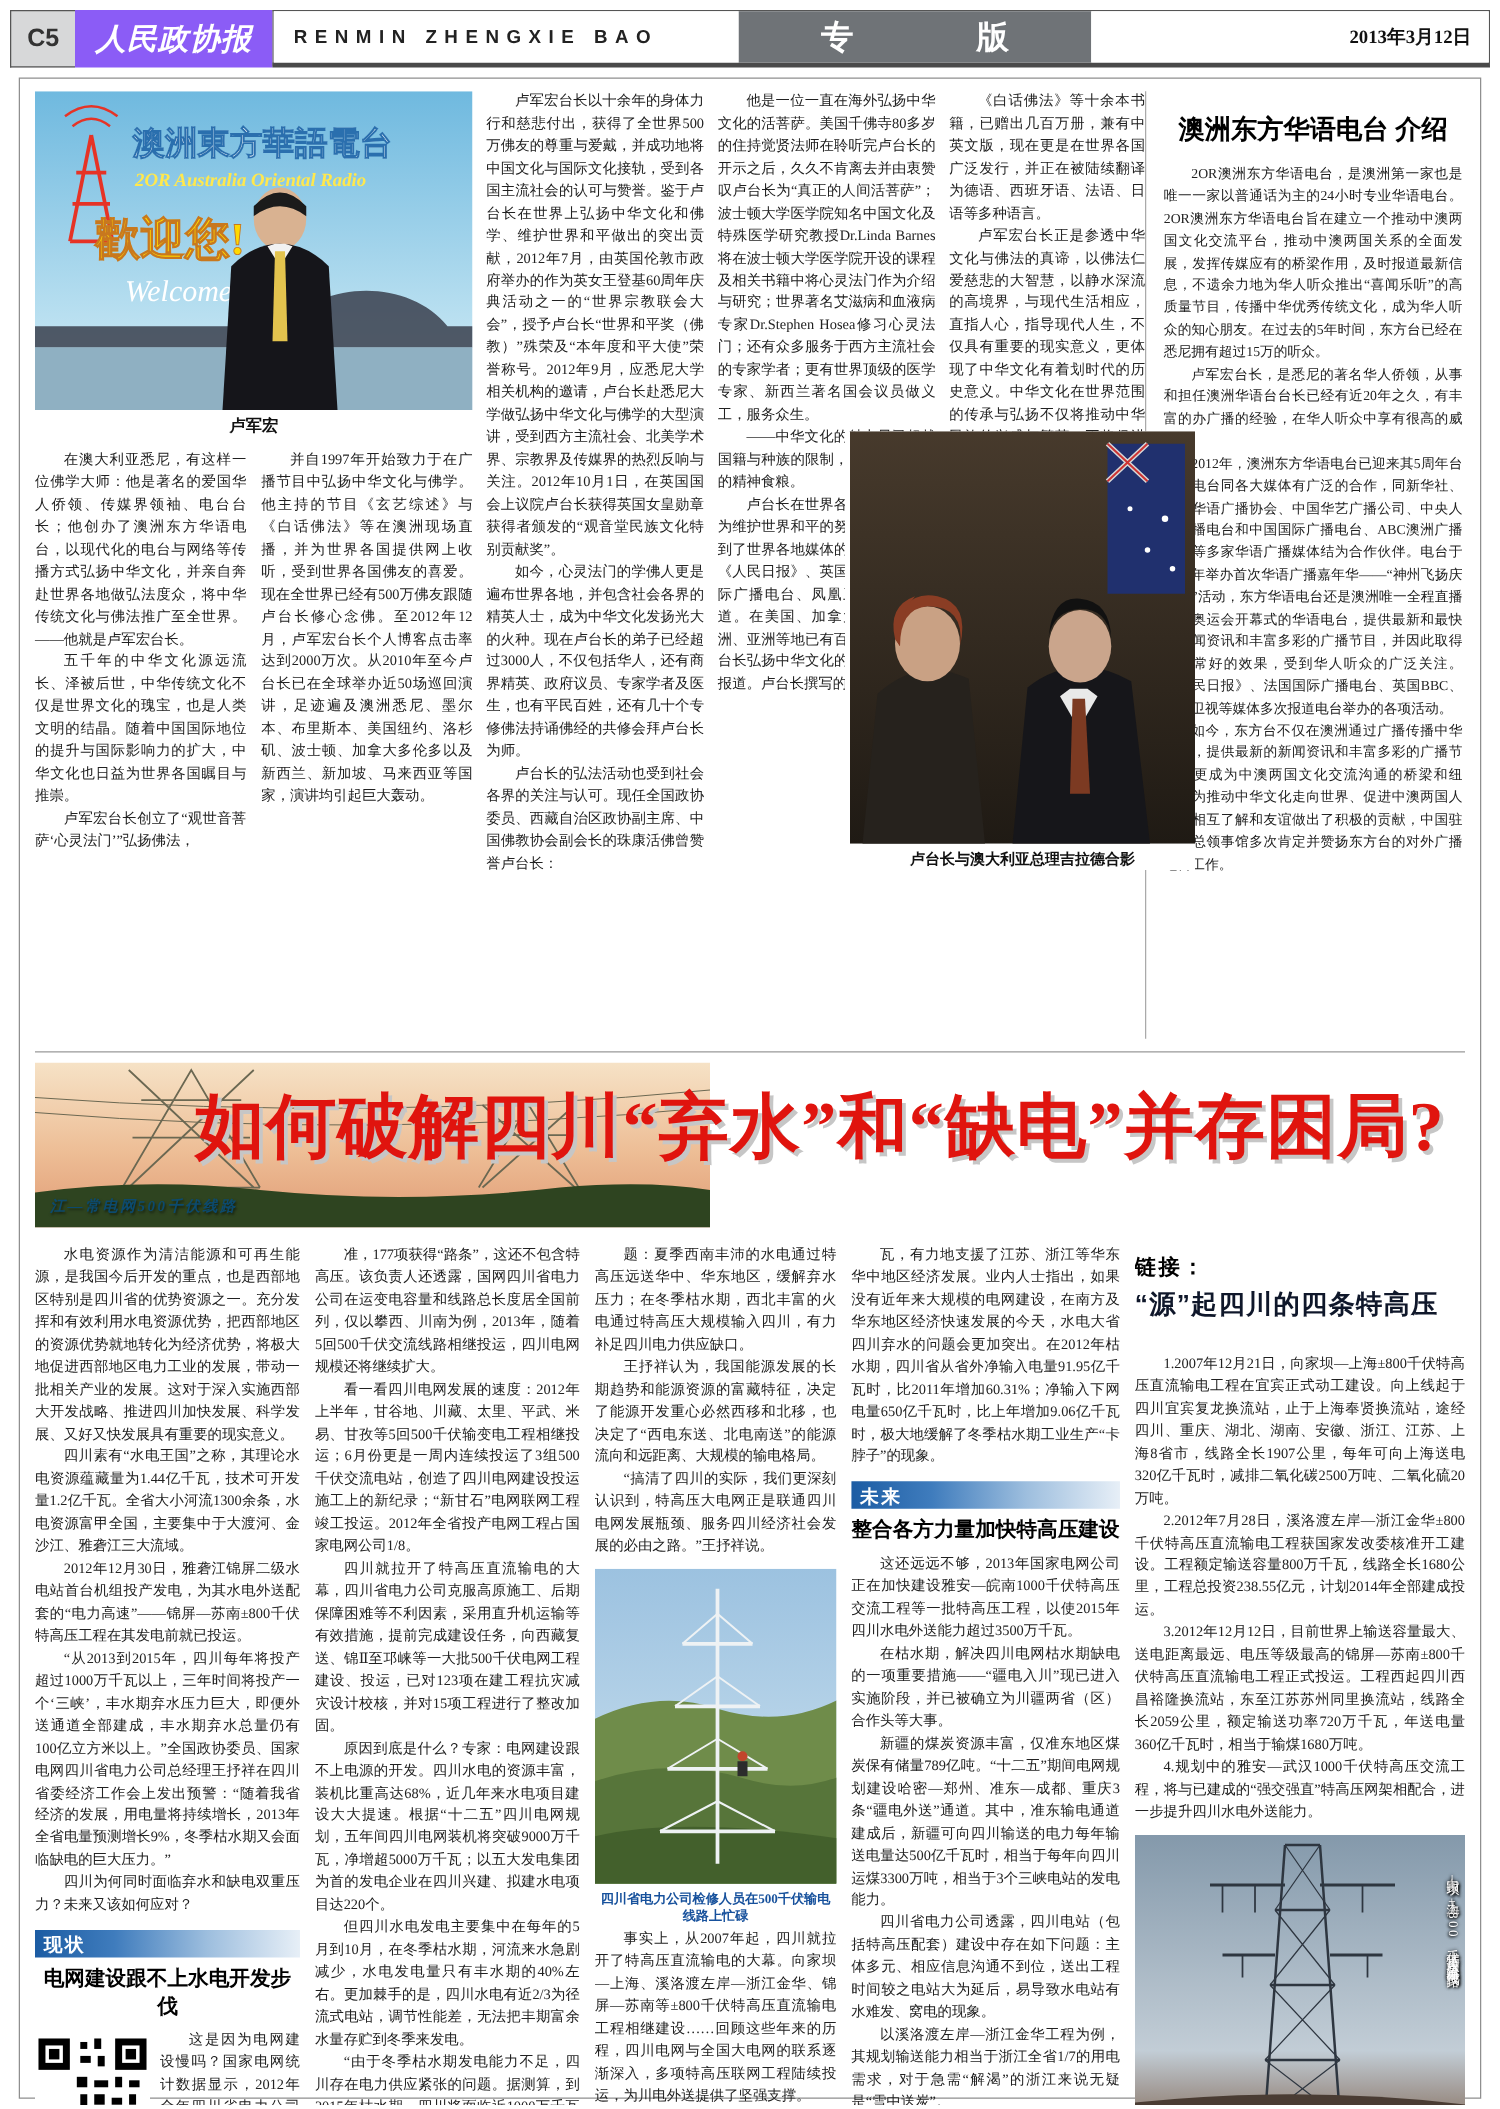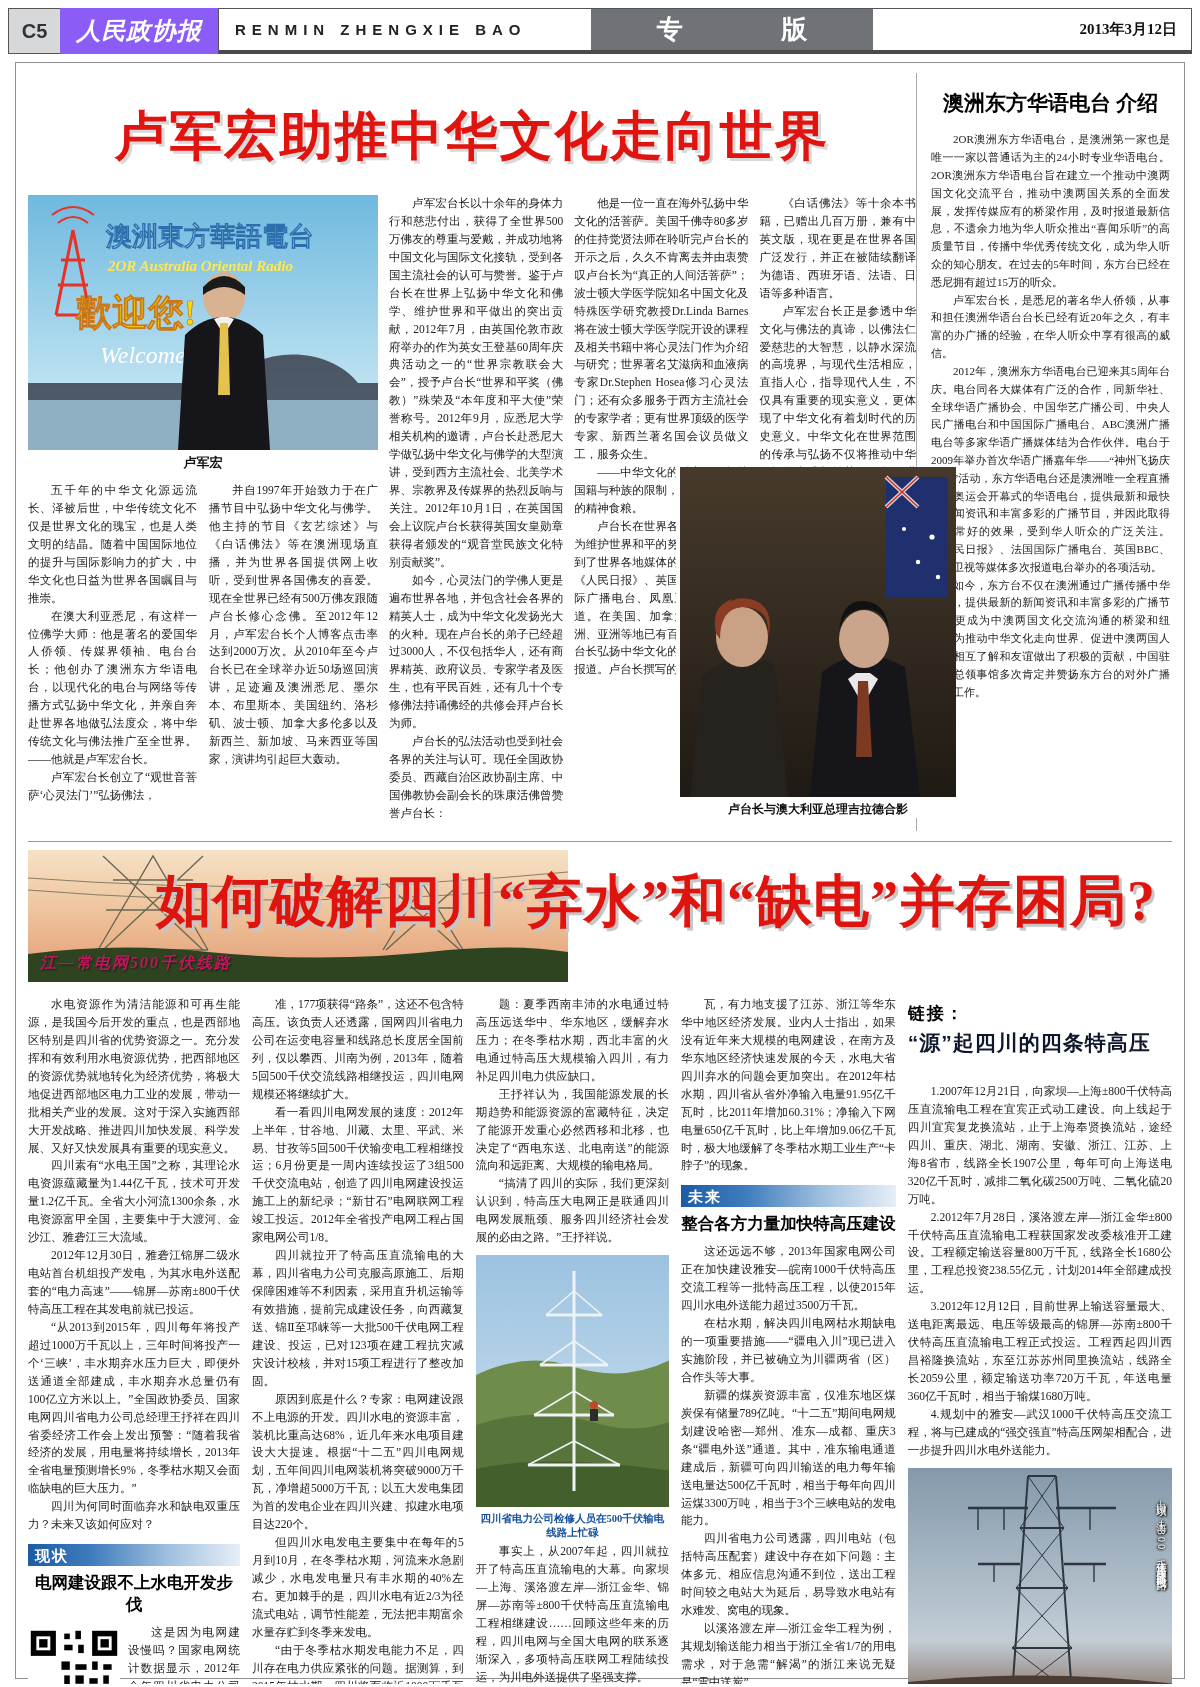--- a/index.html
+++ b/index.html
@@ -45,21 +45,21 @@
   .pm-cap { text-align:center; font-size:12px; font-weight:bold; padding-top:4px; color:#111; }
   
   .sidebar { flex:1; border-left:1px solid #aaa; padding:6px 2px 0 14px; }
   .sidebar h2 { text-align:center; font-size:21px; font-weight:bold; line-height:1.35;
     margin:10px 8px 14px 8px; color:#000; }
   .sidebar p { font-size:11px; line-height:1.62; }
   
   .bottom-section { border-top:1px solid #999; margin-top:10px; padding-top:8px; }
   .b-head { position:relative; height:136px; }
   .lead-figure { position:absolute; left:0; top:0; width:540px; height:132px; }
-  .lead-cap { position:absolute; left:12px; bottom:8px; color:#be185d; font-size:16px; font-weight:bold;
+  .lead-cap { position:absolute; left:12px; bottom:8px; color:#0c4a6e; font-size:12px; font-weight:bold;
     font-style:italic; text-shadow:1px 1px 2px #00000088; letter-spacing:2px; }
   .headline-2 { position:absolute; left:128px; top:14px; width:1010px; color:#e0140e; font-weight:bold;
     font-size:56px; letter-spacing:1px; white-space:nowrap; text-shadow:3px 3px 0 #c6c6c6; }
   .b-body { display:flex; gap:12px; margin-top:10px; height:688px; }
   .b-col { overflow:hidden; }
   .bc1 { width:215px; } .bc2 { width:215px; } .bc3 { width:196px; } .bc4 { width:218px; } .bc5 { width:268px; }
   .sec-bar { height:22px; margin:10px 0 6px 0; display:flex; align-items:flex-end;
     background:linear-gradient(90deg,#1c5ca3 0%,#3f7cbd 30%,#9dbede 65%,#e7eff7 100%); }
   .sec-bar span { color:#fff; font-family:"Liberation Sans",sans-serif; font-weight:bold;
     font-size:15px; padding-left:7px; letter-spacing:2px; }
@@ -86,21 +86,20 @@
     <div class="mh-pinyin">RENMIN ZHENGXIE BAO</div>
     <div class="mh-edition">专  版</div>
     <div class="mh-date">2013年3月12日</div>
   </div>
 </header>
 
 <div class="frame">
 
   <section class="top-section">
     <div class="top-main">
-      <h1 class="headline-1">卢军宏助推中华文化走向世界</h1>
       <div class="top-body">
 
         <div class="colA">
           <figure>
             <svg width="350" height="255" viewBox="0 0 350 255">
               <defs>
                 <linearGradient id="sky1" x1="0" y1="0" x2="0" y2="1">
                   <stop offset="0" stop-color="#6fb9df"></stop>
                     <stop offset="0.7" stop-color="#b8dff0"></stop>
                     <stop offset="1" stop-color="#d8ecf6"></stop>
@@ -126,22 +125,22 @@
                 <path d="M175 92 Q196 70 217 92 L217 100 Q196 84 175 100 Z" fill="#1b1b1b"></path>
                 <path d="M150 255 L157 140 Q175 122 196 122 Q217 122 235 140 L242 255 Z" fill="#15151a"></path>
                 <path d="M186 124 L196 140 L206 124 L200 122 L192 122 Z" fill="#f2f2f2"></path>
                 <path d="M192 128 L200 128 L202 200 L190 200 Z" fill="#e3c34e"></path>
               </g>
             </svg>
           </figure>
           <div class="photo-cap">卢军宏</div>
           <div class="mini-cols">
             <div>
+                <p>在澳大利亚悉尼，有这样一位佛学大师：他是著名的爱国华人侨领、传媒界领袖、电台台长；他创办了澳洲东方华语电台，以现代化的电台与网络等传播方式弘扬中华文化，并亲自奔赴世界各地做弘法度众，将中华传统文化与佛法推广至全世界。——他就是卢军宏台长。</p>
                 <p>五千年的中华文化源远流长、泽被后世，中华传统文化不仅是世界文化的瑰宝，也是人类文明的结晶。随着中国国际地位的提升与国际影响力的扩大，中华文化也日益为世界各国瞩目与推崇。</p>
-                <p>在澳大利亚悉尼，有这样一位佛学大师：他是著名的爱国华人侨领、传媒界领袖、电台台长；他创办了澳洲东方华语电台，以现代化的电台与网络等传播方式弘扬中华文化，并亲自奔赴世界各地做弘法度众，将中华传统文化与佛法推广至全世界。——他就是卢军宏台长。</p>
                 <p>卢军宏台长创立了“观世音菩萨‘心灵法门’”弘扬佛法，</p>
               </div>
             <div>
                 <p>并自1997年开始致力于在广播节目中弘扬中华文化与佛学。他主持的节目《玄艺综述》与《白话佛法》等在澳洲现场直播，并为世界各国提供网上收听，受到世界各国佛友的喜爱。现在全世界已经有500万佛友跟随卢台长修心念佛。至2012年12月，卢军宏台长个人博客点击率达到2000万次。从2010年至今卢台长已在全球举办近50场巡回演讲，足迹遍及澳洲悉尼、墨尔本、布里斯本、美国纽约、洛杉矶、波士顿、加拿大多伦多以及新西兰、新加坡、马来西亚等国家，演讲均引起巨大轰动。</p>
               </div>
           </div>
         </div>
 
         <div class="colB">
             <p>卢军宏台长以十余年的身体力行和慈悲付出，获得了全世界500万佛友的尊重与爱戴，并成功地将中国文化与国际文化接轨，受到各国主流社会的认可与赞誉。鉴于卢台长在世界上弘扬中华文化和佛学、维护世界和平做出的突出贡献，2012年7月，由英国伦敦市政府举办的作为英女王登基60周年庆典活动之一的“世界宗教联会大会”，授予卢台长“世界和平奖（佛教）”殊荣及“本年度和平大使”荣誉称号。2012年9月，应悉尼大学相关机构的邀请，卢台长赴悉尼大学做弘扬中华文化与佛学的大型演讲，受到西方主流社会、北美学术界、宗教界及传媒界的热烈反响与关注。2012年10月1日，在英国国会上议院卢台长获得英国女皇勋章获得者颁发的“观音堂民族文化特别贡献奖”。</p>

